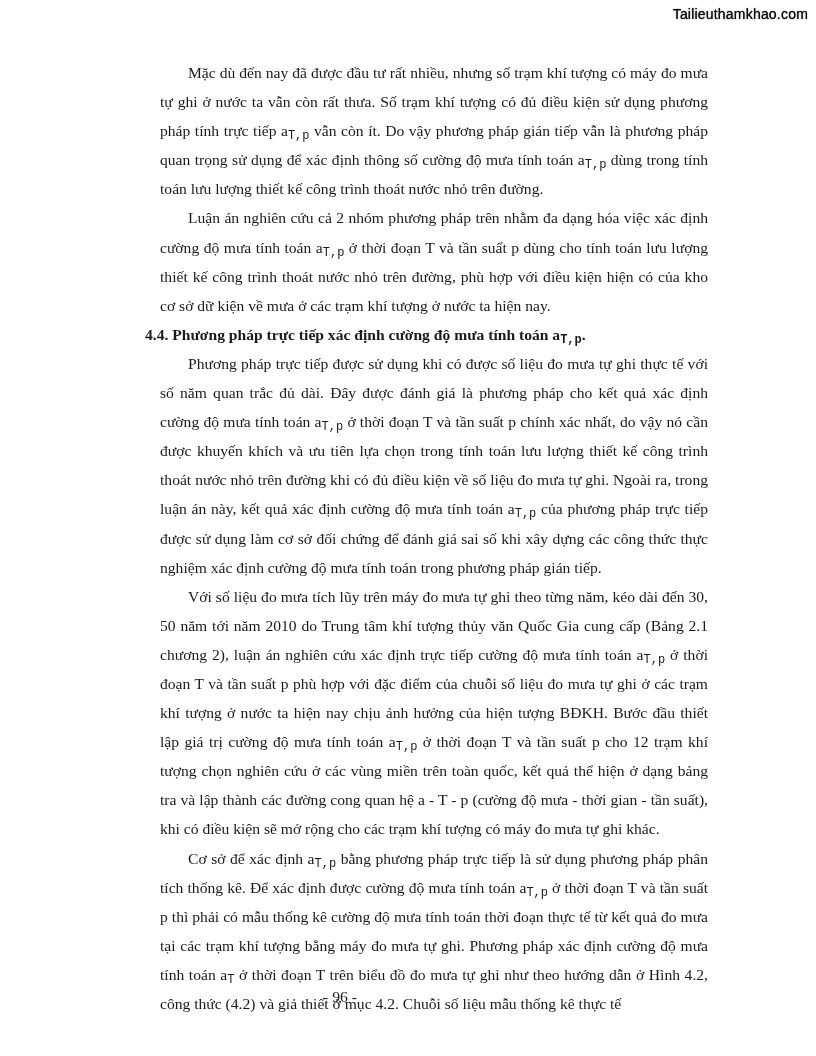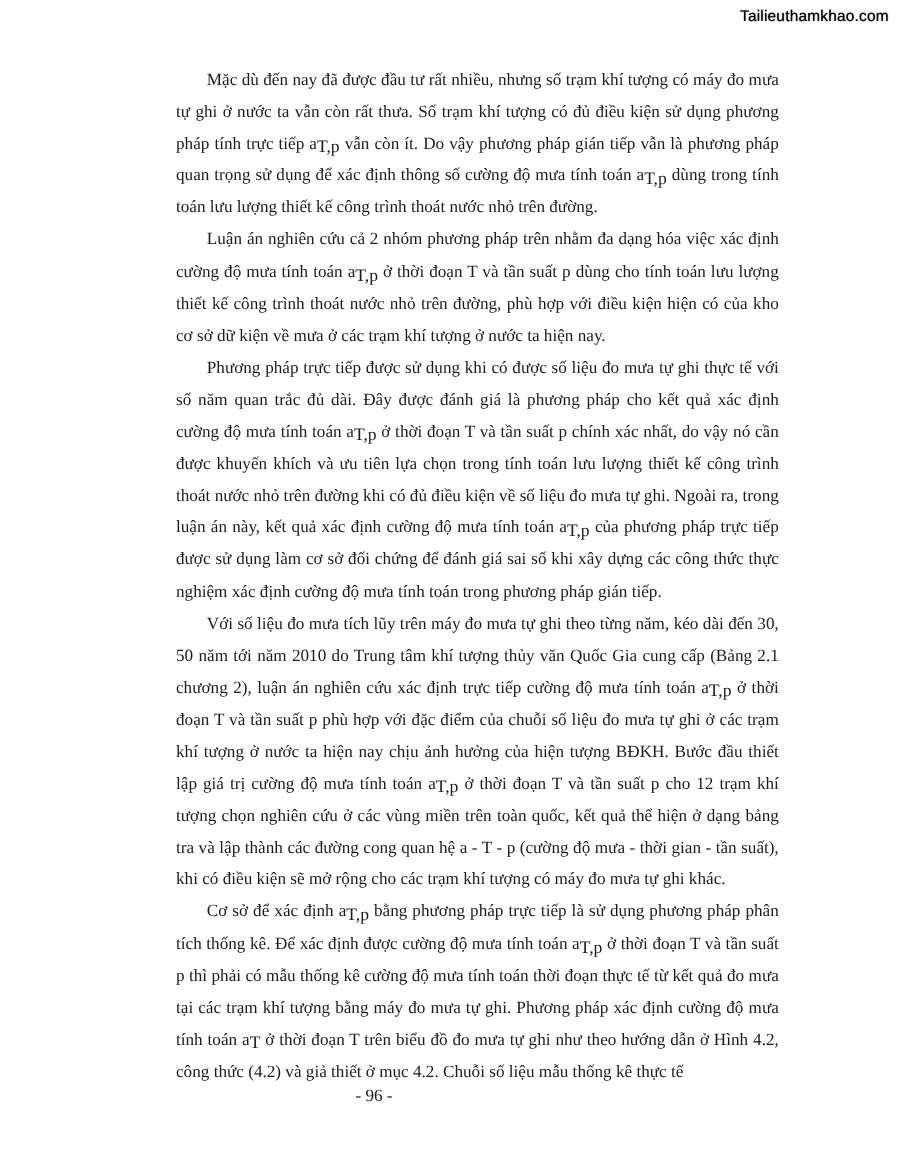--- a/index.html
+++ b/index.html
@@ -38,39 +38,41 @@
       text-align: justify;
       text-indent: 28px;
     }
     .heading {
       margin: 0 0 0 -15px;
       font-size: 15.6px;
       line-height: 29.1px;
       font-weight: bold;
     }
     sub {
-      font-size: 16px;
+      font-size: 12px;
       line-height: 0;
       vertical-align: -3px;
+      font-family: Liberation Mono, monospace;
     }
     .page-number {
       position: absolute;
       top: 988px;
       left: 0;
       width: 680px;
       text-align: center;
       font-size: 15.6px;
     }
   </style>
 </head>
 <body>
 
 <div class="watermark">Tailieuthamkhao.com</div>
 
 <div class="page">
   <p class="para">Mặc dù đến nay đã được đầu tư rất nhiều, nhưng số trạm khí tượng có máy đo mưa tự ghi ở nước ta vẫn còn rất thưa. Số trạm khí tượng có đủ điều kiện sử dụng phương pháp tính trực tiếp a<sub>T,p</sub> vẫn còn ít. Do vậy phương pháp gián tiếp vẫn là phương pháp quan trọng sử dụng để xác định thông số cường độ mưa tính toán a<sub>T,p</sub> dùng trong tính toán lưu lượng thiết kế công trình thoát nước nhỏ trên đường.</p>
   <p class="para">Luận án nghiên cứu cả 2 nhóm phương pháp trên nhằm đa dạng hóa việc xác định cường độ mưa tính toán a<sub>T,p</sub> ở thời đoạn T và tần suất p dùng cho tính toán lưu lượng thiết kế công trình thoát nước nhỏ trên đường, phù hợp với điều kiện hiện có của kho cơ sở dữ kiện về mưa ở các trạm khí tượng ở nước ta hiện nay.</p>
+  <h2 class="heading">4.4. Phương pháp trực tiếp xác định cường độ mưa tính toán a<sub>T,p</sub>.</h2>
   <p class="para">Phương pháp trực tiếp được sử dụng khi có được số liệu đo mưa tự ghi thực tế với số năm quan trắc đủ dài. Đây được đánh giá là phương pháp cho kết quả xác định cường độ mưa tính toán a<sub>T,p</sub> ở thời đoạn T và tần suất p chính xác nhất, do vậy nó cần được khuyến khích và ưu tiên lựa chọn trong tính toán lưu lượng thiết kế công trình thoát nước nhỏ trên đường khi có đủ điều kiện về số liệu đo mưa tự ghi. Ngoài ra, trong luận án này, kết quả xác định cường độ mưa tính toán a<sub>T,p</sub> của phương pháp trực tiếp được sử dụng làm cơ sở đối chứng để đánh giá sai số khi xây dựng các công thức thực nghiệm xác định cường độ mưa tính toán trong phương pháp gián tiếp.</p>
   <p class="para">Với số liệu đo mưa tích lũy trên máy đo mưa tự ghi theo từng năm, kéo dài đến 30, 50 năm tới năm 2010 do Trung tâm khí tượng thủy văn Quốc Gia cung cấp (Bảng 2.1 chương 2), luận án nghiên cứu xác định trực tiếp cường độ mưa tính toán a<sub>T,p</sub> ở thời đoạn T và tần suất p phù hợp với đặc điểm của chuỗi số liệu đo mưa tự ghi ở các trạm khí tượng ở nước ta hiện nay chịu ảnh hưởng của hiện tượng BĐKH. Bước đầu thiết lập giá trị cường độ mưa tính toán a<sub>T,p</sub> ở thời đoạn T và tần suất p cho 12 trạm khí tượng chọn nghiên cứu ở các vùng miền trên toàn quốc, kết quả thể hiện ở dạng bảng tra và lập thành các đường cong quan hệ a - T - p (cường độ mưa - thời gian - tần suất), khi có điều kiện sẽ mở rộng cho các trạm khí tượng có máy đo mưa tự ghi khác.</p>
   <p class="para">Cơ sở để xác định a<sub>T,p</sub> bằng phương pháp trực tiếp là sử dụng phương pháp phân tích thống kê. Để xác định được cường độ mưa tính toán a<sub>T,p</sub> ở thời đoạn T và tần suất p thì phải có mẫu thống kê cường độ mưa tính toán thời đoạn thực tế từ kết quả đo mưa tại các trạm khí tượng bằng máy đo mưa tự ghi. Phương pháp xác định cường độ mưa tính toán a<sub>T</sub> ở thời đoạn T trên biểu đồ đo mưa tự ghi như theo hướng dẫn ở Hình 4.2, công thức (4.2) và giả thiết ở mục 4.2. Chuỗi số liệu mẫu thống kê thực tế</p>
 </div>
 
 <div class="page-number">- 96 -</div>
 
 </body></html>

